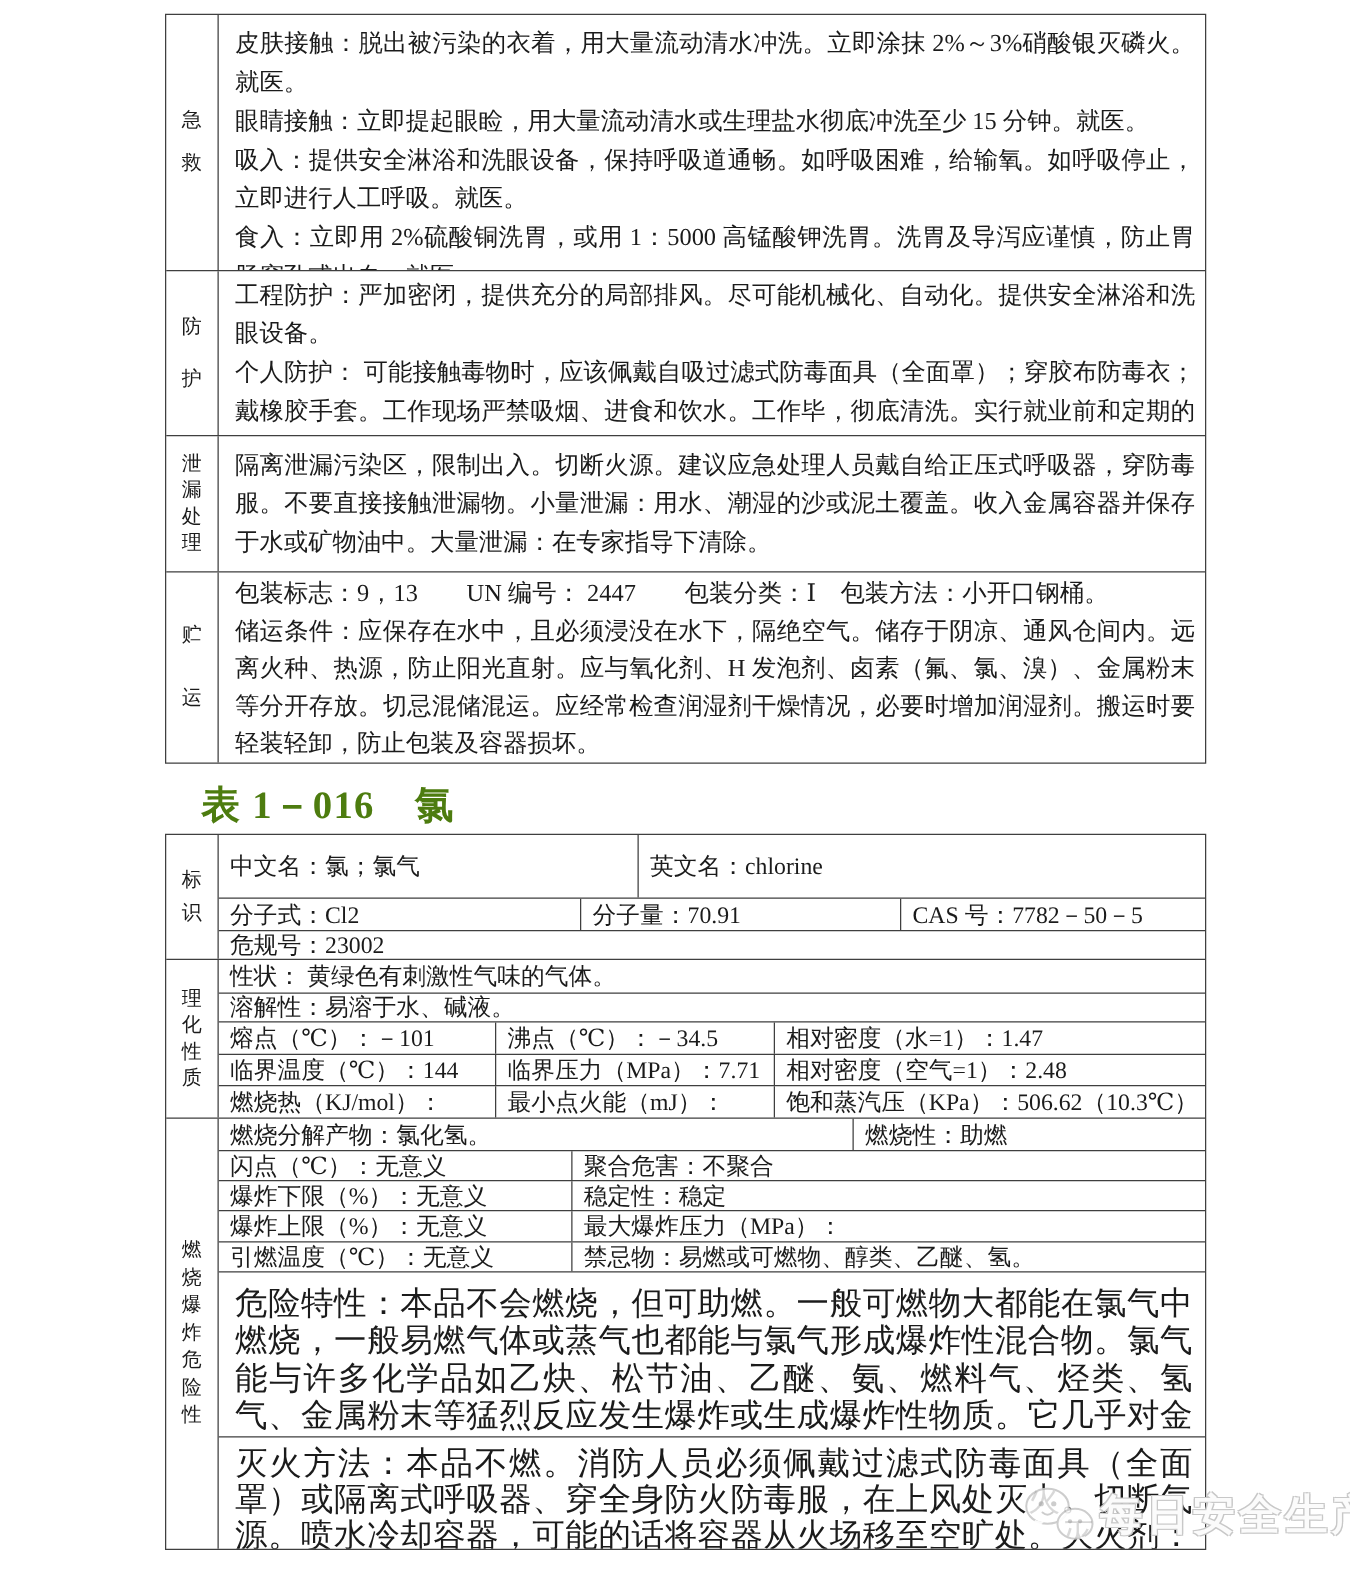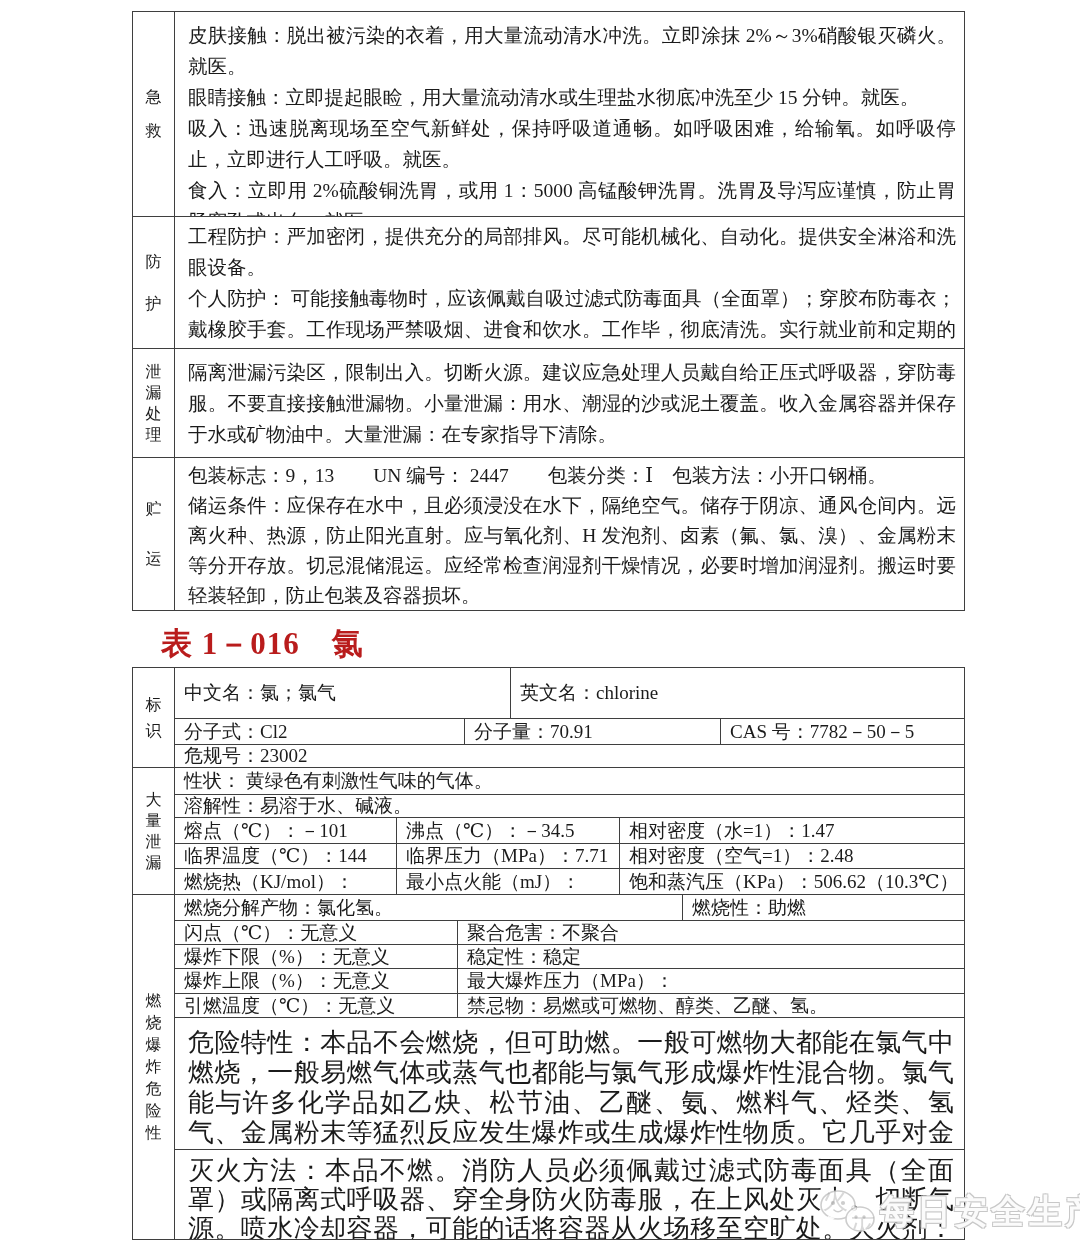--- a/index.html
+++ b/index.html
@@ -32,21 +32,21 @@
     font-size:19px; border-left:1px solid #3f3f3f; overflow:hidden; white-space:nowrap;
   }
   .c:first-child { border-left:none; }
   .c.grow { flex:1; min-width:0; }
   .c.para {
     display:block; white-space:normal; line-height:30px;
     padding:10px 10px 0 13px; font-size:26px; text-align:justify;
   }
   .title {
     position:absolute; left:161px; top:622px; height:44px;
-    font-size:31px; font-weight:bold; color:#b91c1c; letter-spacing:1px;
+    font-size:31px; font-weight:bold; color:#4d7c0f; letter-spacing:1px;
     display:flex; align-items:center;
   }
   .wm { position:absolute; left:818px; top:1183px; display:flex; align-items:center; z-index:5; }
   .wm-icon { width:62px; height:58px; flex:0 0 62px; opacity:.9; }
   .wm-text {
     font-family:"Liberation Sans","DejaVu Sans",sans-serif;
     font-size:34px; font-weight:bold; letter-spacing:3px; color:rgba(255,255,255,.92);
     text-shadow:-1px -1px 0 #c8c8c8, 1px -1px 0 #c8c8c8, -1px 1px 0 #c8c8c8, 1px 1px 0 #c8c8c8;
     white-space:nowrap;
   }
@@ -57,21 +57,21 @@
 <div class="page">
 
   <div class="tbl tbl1">
     <div class="trow" style="height:204px">
       <div class="lbl" style="line-height:2.15">
         <span>急救</span>
       </div>
       <div class="cnt">
         <p>皮肤接触：脱出被污染的衣着，用大量流动清水冲洗。立即涂抹 2%～3%硝酸银灭磷火。就医。</p>
         <p>眼睛接触：立即提起眼睑，用大量流动清水或生理盐水彻底冲洗至少 15 分钟。就医。</p>
-        <p>吸入：迅速脱离现场至空气新鲜处，保持呼吸道通畅。如呼吸困难，给输氧。如呼吸停止，立即进行人工呼吸。就医。</p>
+        <p>吸入：提供安全淋浴和洗眼设备，保持呼吸道通畅。如呼吸困难，给输氧。如呼吸停止，立即进行人工呼吸。就医。</p>
         <p>食入：立即用 2%硫酸铜洗胃，或用 1：5000 高锰酸钾洗胃。洗胃及导泻应谨慎，防止胃肠穿孔或出血，就医。</p>
       </div>
     </div>
     <div class="trow" style="height:132px">
       <div class="lbl" style="line-height:2.6">
         <span>防护</span>
       </div>
       <div class="cnt" style="padding-top:4px">
         <p>工程防护：严加密闭，提供充分的局部排风。尽可能机械化、自动化。提供安全淋浴和洗眼设备。</p>
         <p>个人防护： 可能接触毒物时，应该佩戴自吸过滤式防毒面具（全面罩）；穿胶布防毒衣；戴橡胶手套。工作现场严禁吸烟、进食和饮水。工作毕，彻底清洗。实行就业前和定期的体检。</p>
@@ -115,21 +115,21 @@
           <div class="c grow">CAS 号：7782－50－5</div>
         </div>
         <div class="sub" style="height:23px">
           <div class="c grow">危规号：23002</div>
         </div>
       </div>
     </div>
 
     <div class="sec">
       <div class="lbl" style="line-height:1.32">
-        <span>大量泄漏</span>
+        <span>理化性质</span>
       </div>
       <div class="subcol">
         <div class="sub" style="height:26px">
           <div class="c grow">性状： 黄绿色有刺激性气味的气体。</div>
         </div>
         <div class="sub" style="height:23px">
           <div class="c grow">溶解性：易溶于水、碱液。</div>
         </div>
         <div class="sub" style="height:26px">
           <div class="c" style="flex:0 0 221px">熔点（℃）：－101</div>

